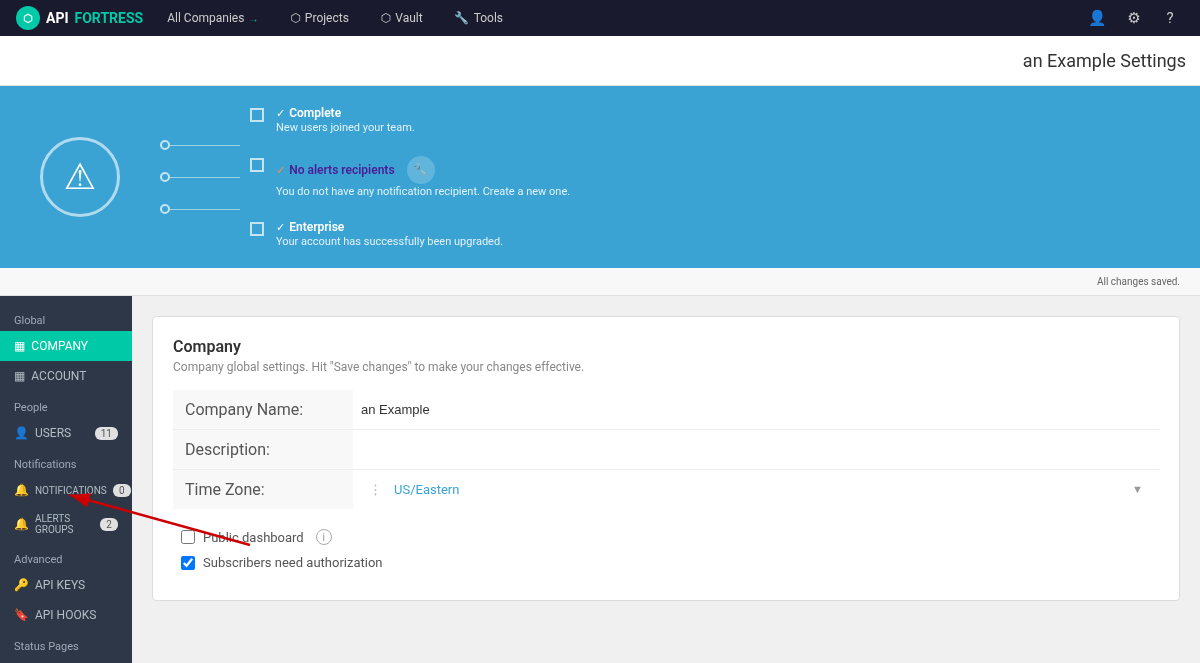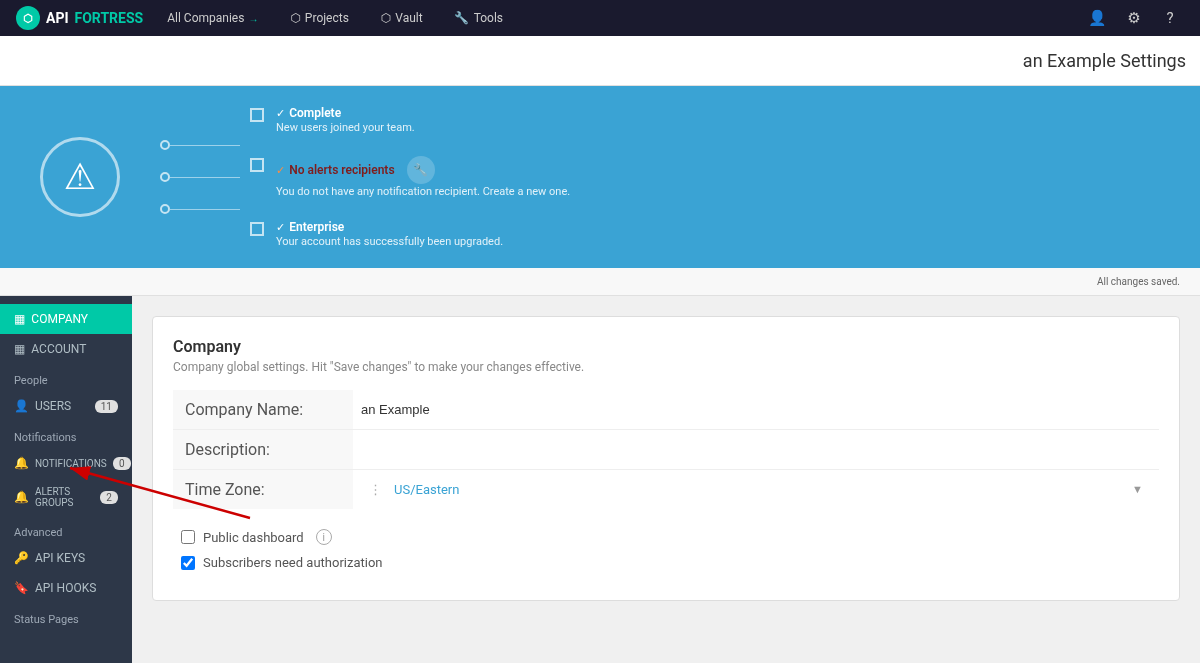--- a/index.html
+++ b/index.html
@@ -111,21 +111,21 @@
       flex-direction: column;
       gap: 22px;
       margin-left: 10px;
     }
     .banner-step {
       display: flex;
       align-items: flex-start;
       gap: 8px;
     }
     .step-title { color: white; font-size: 12px; font-weight: 600; }
-    .step-title.orange { color: #7f1d1d; }
+    .step-title.orange { color: #4c1d95; }
     .step-desc { color: rgba(255,255,255,0.85); font-size: 11px; margin-top: 1px; }
     .step-icon-btn {
       width: 28px;
       height: 28px;
       background: rgba(255,255,255,0.2);
       border-radius: 50%;
       display: flex;
       align-items: center;
       justify-content: center;
       color: white;
@@ -387,20 +387,21 @@
 </div>
 
 <div class="status-bar">
   <span>All changes saved.</span>
 </div>
 
 <div class="main-layout">
 
   <aside class="sidebar">
 
+    <div class="sidebar-section-label">Global</div>
     <div class="sidebar-item active">
       <span class="sidebar-icon">▦</span>
       <span>COMPANY</span>
     </div>
     <div class="sidebar-item">
       <span class="sidebar-icon">▦</span>
       <span>ACCOUNT</span>
     </div>
 
     <div class="sidebar-section-label">People</div>

